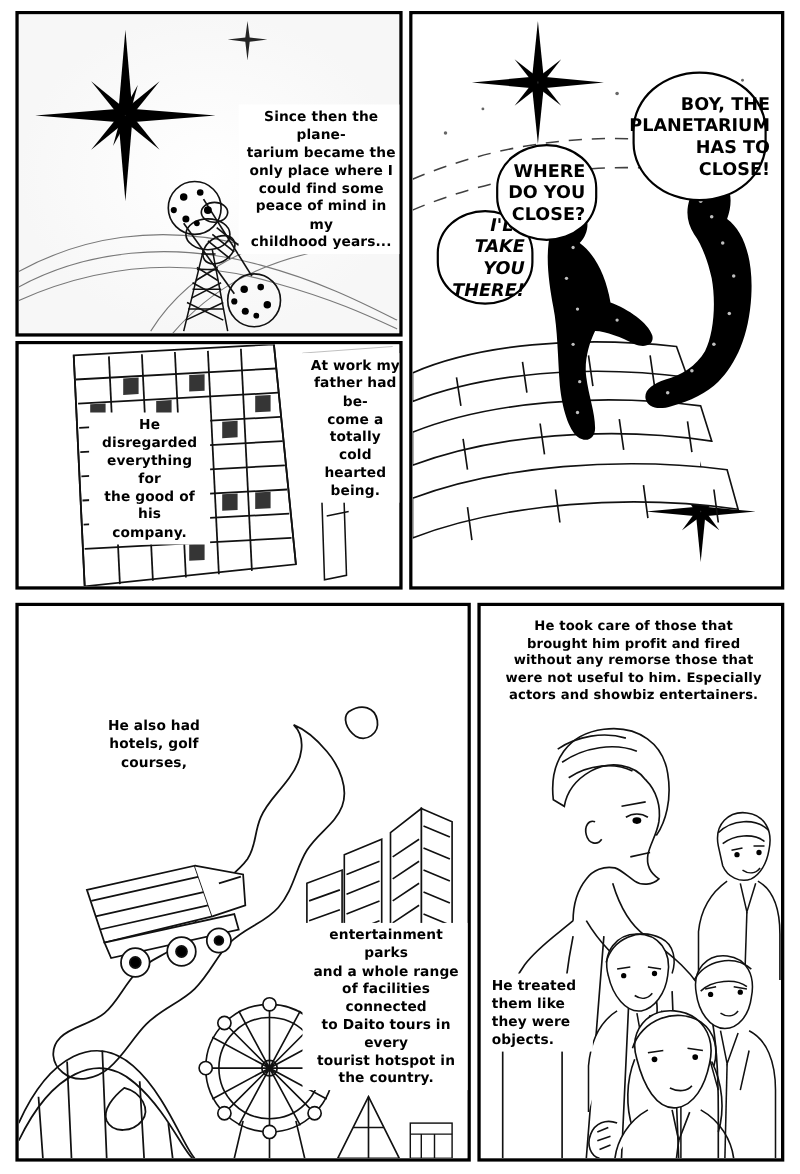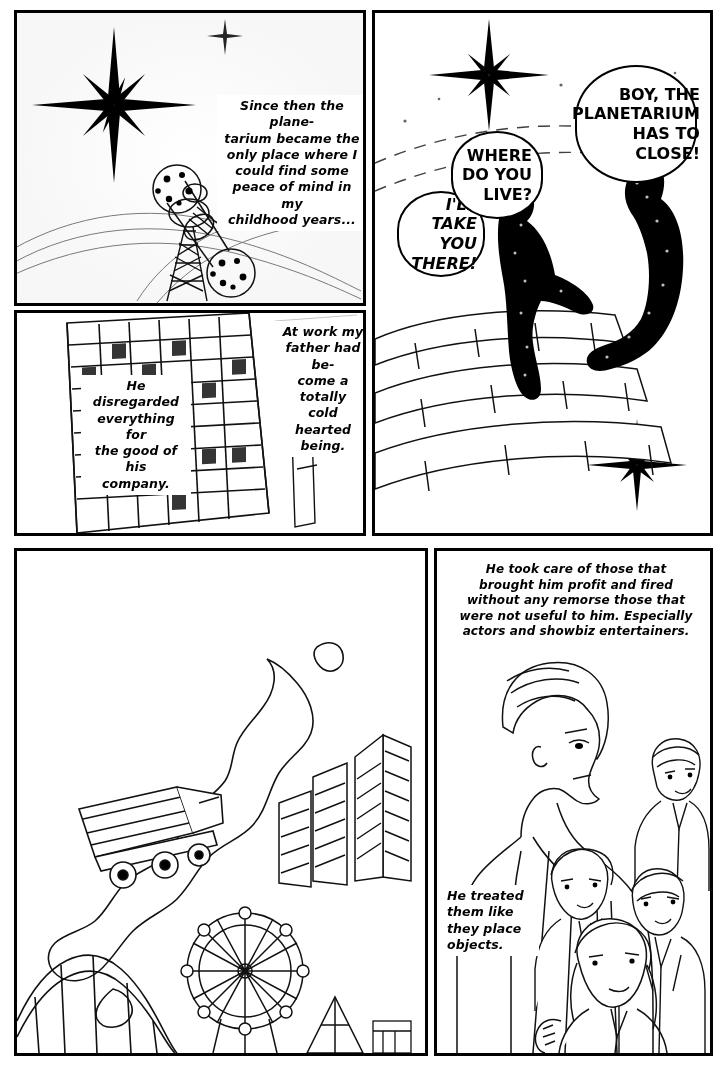--- a/index.html
+++ b/index.html
@@ -39,21 +39,20 @@
     font-family: "DejaVu Sans", sans-serif;
     font-weight: 700;
     font-size: 12.5px;
     line-height: 1.30;
     text-align: center;
     letter-spacing: .1px;
     padding: 3px 4px;
     box-sizing: border-box;
     white-space: pre-line;
     z-index: 40;
-    font-style: italic;
   }
 
   
   .balloon {
     position: absolute;
     background: #ffffff;
     border: 2px solid #000000;
     border-radius: 50% / 45%;
     display: flex;
     align-items: center;
@@ -332,21 +331,21 @@
           <circle cx="318" cy="118" r="1.5"></circle>
             <circle cx="40" cy="250" r="1.4"></circle>
         </g>
       </svg>
     </div>
     <div class="balloon" style="left:22px; top:178px; width:88px; height:86px;font-style:italic;">I'LL TAKE
 YOU
 THERE!</div>
     <div class="balloon" style="left:76px; top:118px; width:92px; height:88px;">WHERE
 DO YOU
-LIVE?</div>
+CLOSE?</div>
     <div class="balloon" style="left:200px; top:52px; width:122px; height:118px;">BOY, THE
 PLANETARIUM
 HAS TO
 CLOSE!</div>
   </div>
 
   <div class="panel" id="panel-4">
     <div class="art">
       <svg width="408" height="502" viewBox="0 0 408 502">
         <rect width="408" height="502" fill="#fff"></rect>
@@ -421,20 +420,29 @@
           <path d="M290 502 L318 446 L346 502 Z" fill="#fff"></path>
           <path d="M318 446 L318 502 M304 474 L332 474"></path>
         </g>
 
         <g class="ink" stroke-width="1.3">
           <rect x="356" y="470" width="38" height="32" fill="#fff"></rect>
           <path d="M356 480 L394 480 M366 480 L366 502 M378 480 L378 502"></path>
         </g>
       </svg>
     </div>
+    <div class="caption" style="left:70px; top:98px; width:106px;">He also had
+hotels, golf
+courses,</div>
+    <div class="caption" style="left:258px; top:288px; width:152px;">entertainment parks
+and a whole range
+of facilities connected
+to Daito tours in every
+tourist hotspot in
+the country.</div>
   </div>
 
   <div class="panel" id="panel-5">
     <div class="art">
       <svg width="273" height="502" viewBox="0 0 273 502">
         <rect width="273" height="502" fill="#fff"></rect>
 
         <g class="ink" stroke-width="1.5">
 
           <path d="M66 176 C 62 140, 80 116, 112 112 C 144 108, 166 126, 170 152
@@ -526,17 +534,17 @@
         </g>
       </svg>
     </div>
     <div class="caption" style="left:8px; top:8px; width:262px; font-size:12px;">He took care of those that
 brought him profit and fired
 without any remorse those that
 were not useful to him. Especially
 actors and showbiz entertainers.</div>
     <div class="caption" style="left:6px; top:334px; width:96px; text-align:left;">He treated
 them like
-they place
+they were
 objects.</div>
   </div>
 
 </div>
 
 </body></html>

